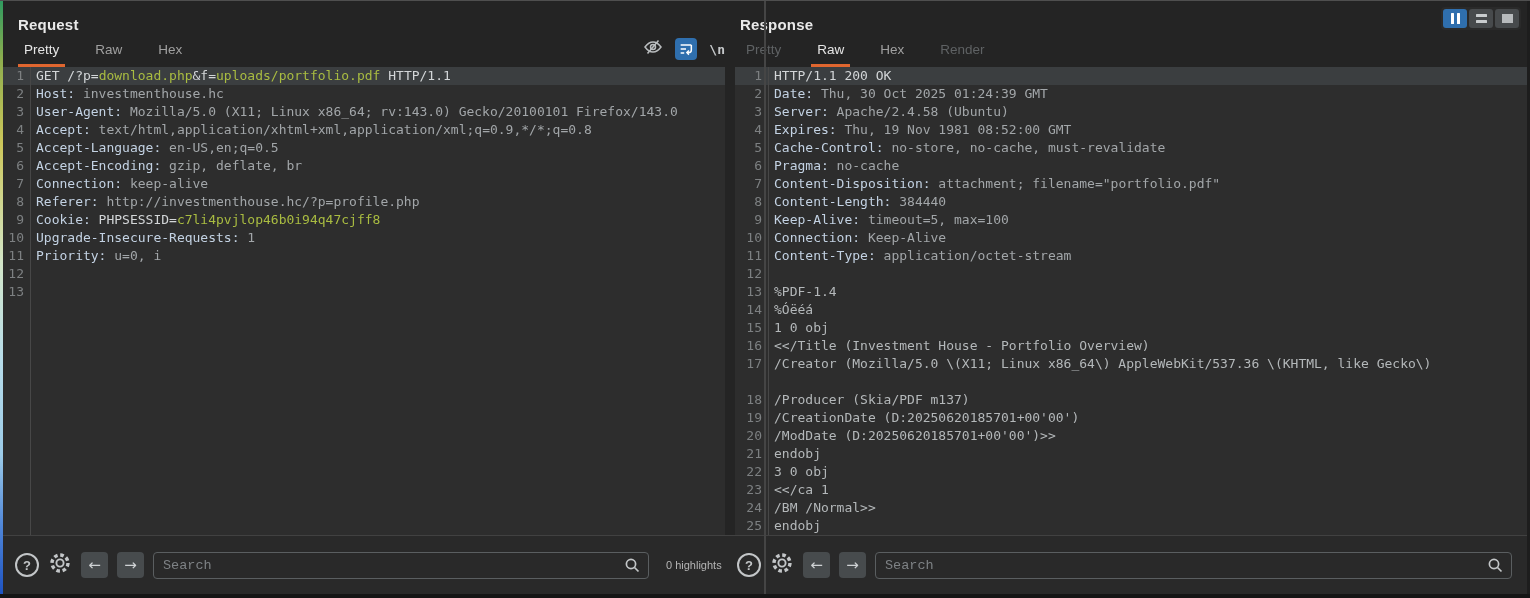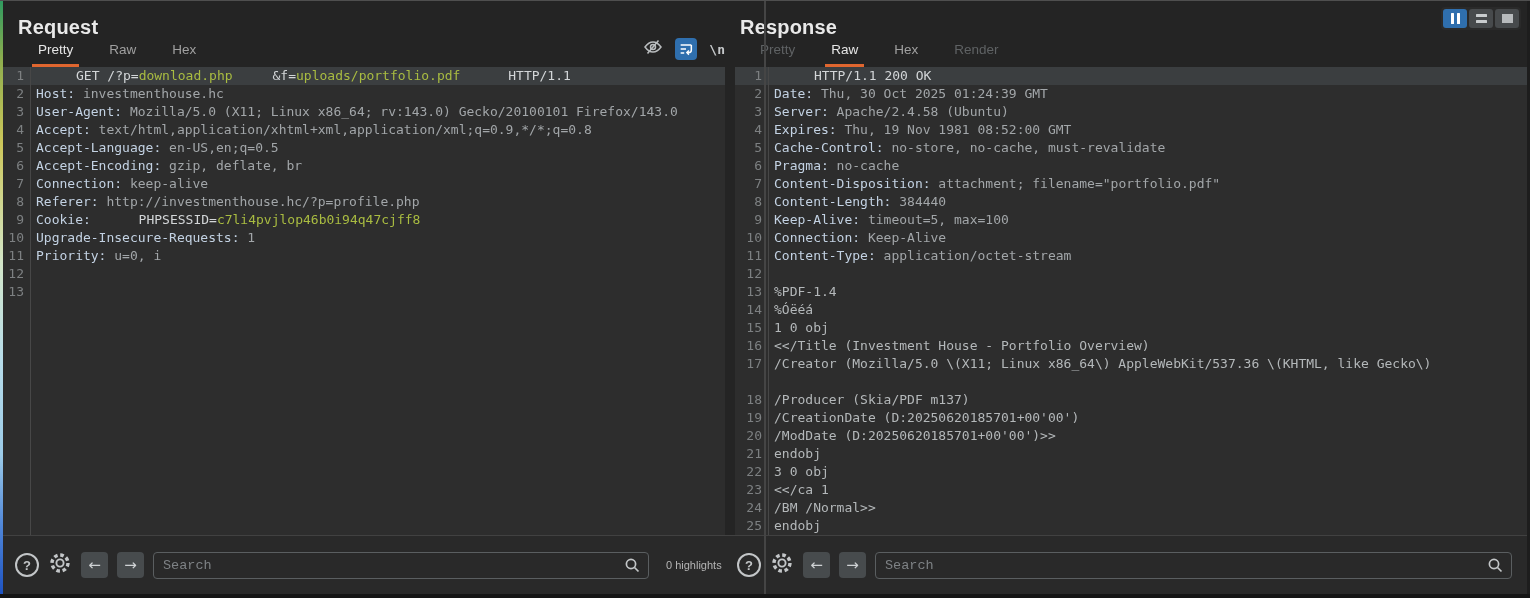--- a/index.html
+++ b/index.html
@@ -9,43 +9,43 @@
     background:linear-gradient(180deg,#2f9a5f 0%,#8fae4e 10%,#cdc75b 24%,#d3e6c9 44%,#b8ddea 60%,#9ccbe8 76%,#4f86d8 88%,#1b50c0 100%);}
   .edge-right{position:absolute;top:0;right:0;bottom:0;width:3px;background:#1d1d1d;z-index:5;}
   .edge-bottom{position:absolute;left:0;right:0;bottom:0;height:4px;background:#151515;z-index:6;}
   .divider{position:absolute;top:0;bottom:4px;left:764px;width:2px;background:#454545;z-index:4;}
 
   .panel{position:absolute;top:1px;bottom:4px;display:flex;flex-direction:column;background:#242424;}
   .panel.request{left:3px;width:761px;}
   .panel.response{left:725px;width:902px;}
 
   .panel-title{padding:14px 8px 0 15px;height:33px;box-sizing:border-box;
-               font-size:20px;font-weight:bold;color:#e9e9e9;letter-spacing:.2px;}
-  .tabs-row{display:flex;align-items:flex-end;height:32px;padding-left:29px;}
+               font-size:15px;font-weight:bold;color:#e9e9e9;letter-spacing:.2px;}
+  .tabs-row{display:flex;align-items:flex-end;height:32px;padding-left:15px;}
   .tab{font-size:13.5px;padding:0 6px 7px 6px;margin-right:24px;border-bottom:3px solid transparent;color:#a0a0a0;cursor:default;}
   .tab.selected{color:#e6e6e6;border-bottom-color:#e0662f;}
   .tab.disabled{color:#5f6264;}
   .toolbar{margin-left:auto;display:flex;align-items:center;gap:12px;padding:0 13px 6px 0;}
   .nl-glyph{font-family:"DejaVu Sans Mono",monospace;font-size:13px;font-weight:bold;color:#c6c9cb;}
   .wrap-btn{width:22px;height:22px;border-radius:4px;background:#2f6fae;display:flex;align-items:center;justify-content:center;}
   .burger{display:flex;flex-direction:column;gap:3px;}
   .burger span{display:block;width:14px;height:2px;background:#c6c9cb;border-radius:1px;}
 
   .editor{position:relative;height:468px;background:#2d2d2d;overflow:hidden;
           font-family:"DejaVu Sans Mono",monospace;font-size:13px;}
   .editor::before{content:'';position:absolute;top:0;bottom:0;width:1px;background:#474747;z-index:1;}
   .editor.gut26::before{left:27px;}
   .editor.gut32::before{left:33px;}
   .code-row{display:flex;height:18px;line-height:18px;}
   .code-row.selected{background:#3b3e40;}
   .ln{flex:none;text-align:right;padding-right:6px;color:#7d8082;position:relative;z-index:2;}
   .gut26 .ln{width:21px;}
   .gut32 .ln{width:27px;}
   .code{white-space:pre;padding-left:6px;}
-  .c-w{color:#d3d6d8;margin-left:40px;}
+  .c-w{color:#d3d6d8;}
   .c-n{color:#c3d2e3;}
   .c-v{color:#a2a6a9;}
   .c-g{color:#a9bc41;}
   .c-b{color:#b4b8ba;}
   .scroll-thumb{position:absolute;right:2px;top:3px;width:7px;height:21px;border-radius:4px;background:#595d60;z-index:3;}
 
   .bottom-bar{flex:1;border-top:1px solid #414141;background:#292929;display:flex;align-items:center;
               padding:0 12px;gap:9px;}
   .help-icon{width:20px;height:20px;border-radius:50%;border:2px solid #c3c6c8;color:#c3c6c8;
              display:flex;align-items:center;justify-content:center;font-size:13px;font-weight:bold;flex:none;}

